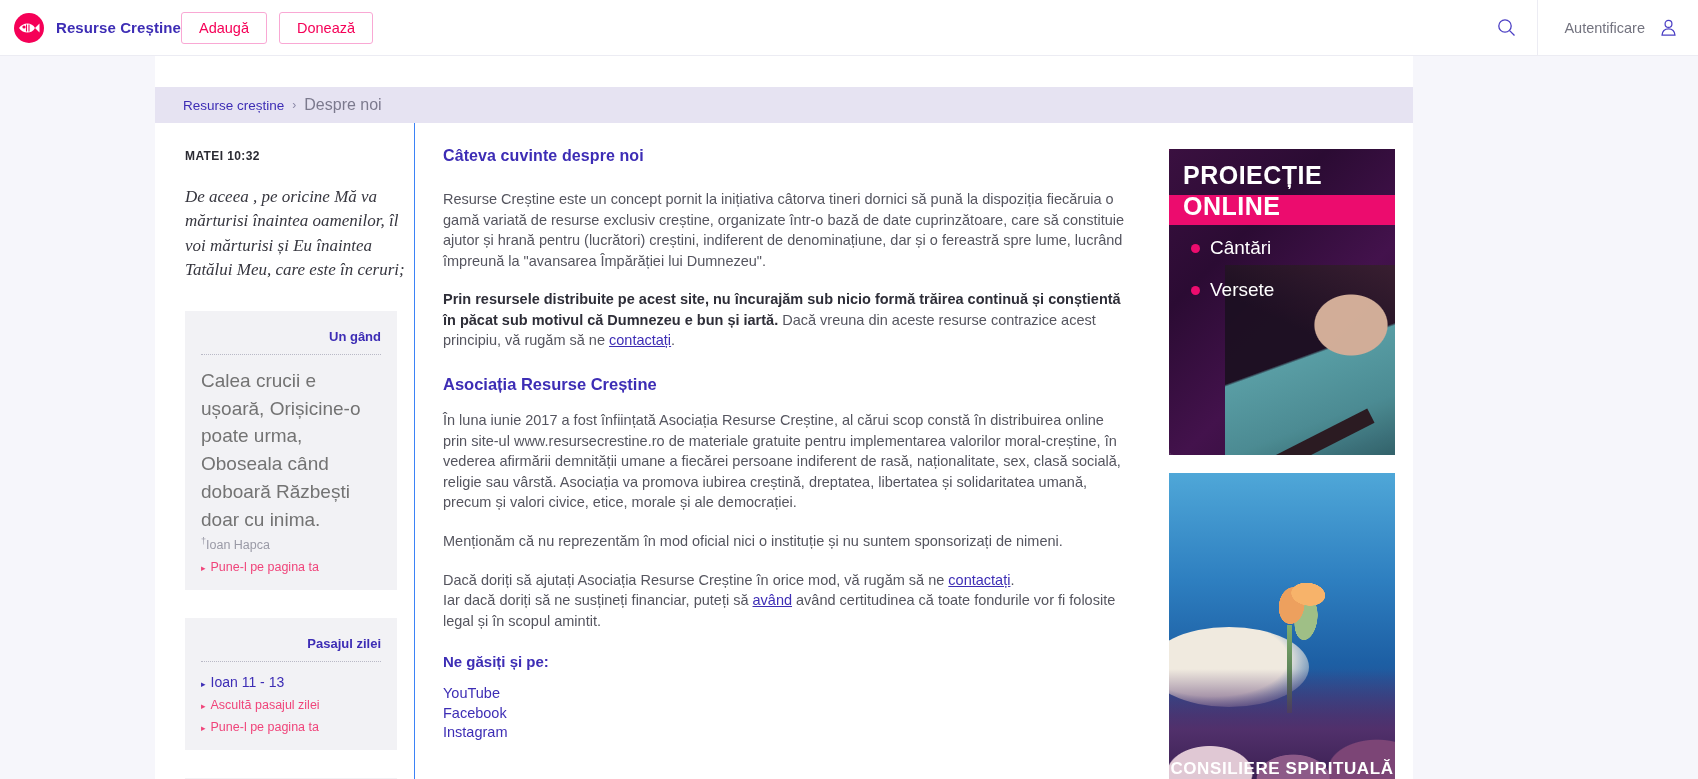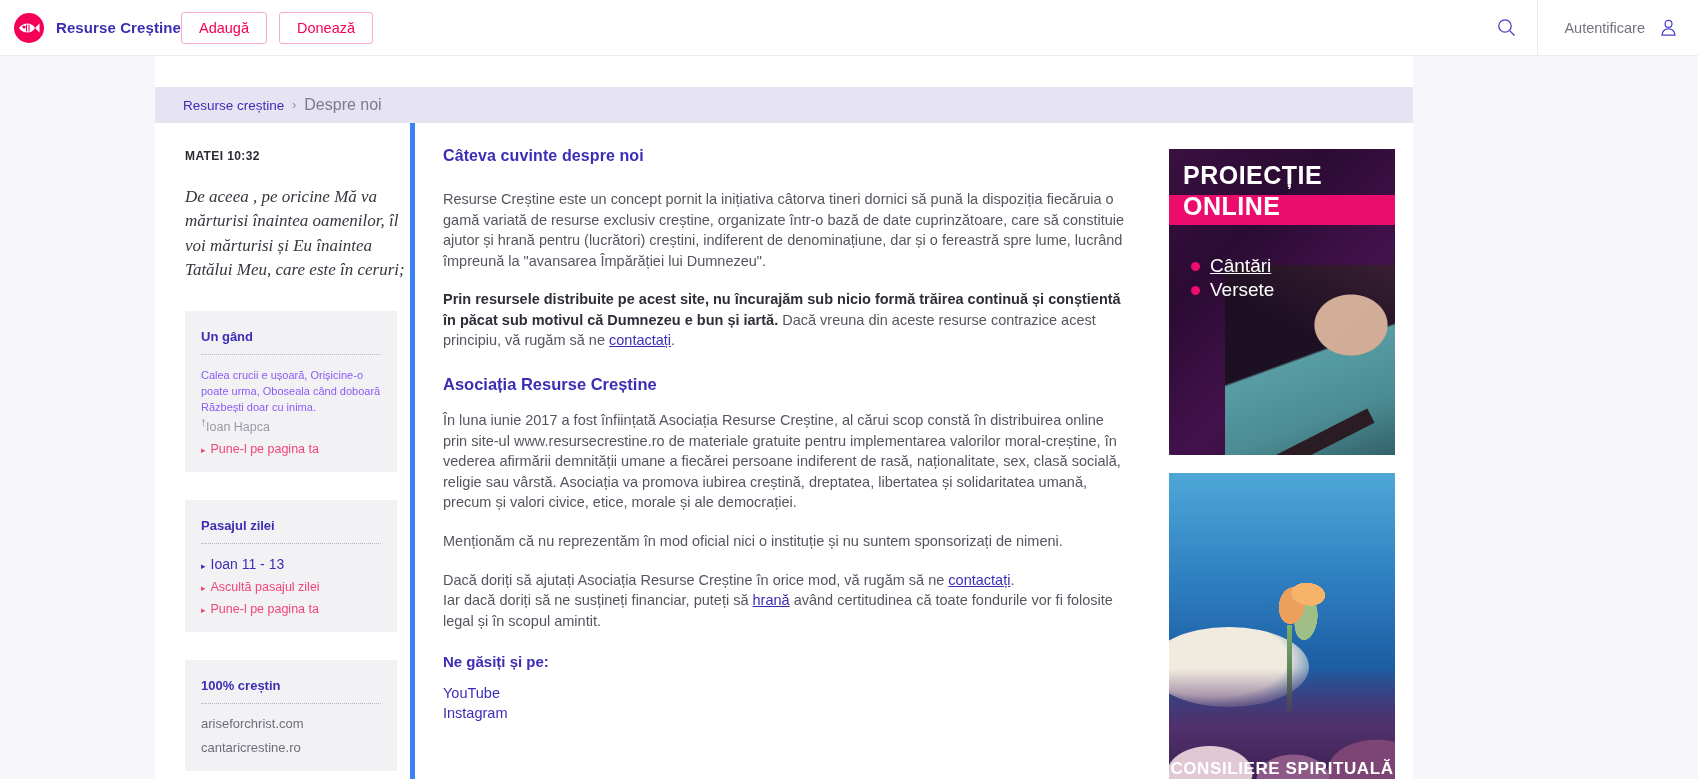--- a/index.html
+++ b/index.html
@@ -94,21 +94,21 @@
     position: absolute; left: 155px; top: 67px;
     width: 1258px; height: 656px;
     background: #ffffff;
     display: flex;
   }
 
   
   .left-col {
     width: 260px; flex: none;
     padding: 26px 0 0 30px;
-    border-right: 5px solid #3b82f6;
+    border-right: 1px solid #3b82f6;
     height: 656px;
   }
   .verse-ref {
     font-size: 12px; font-weight: bold; color: #2b2b33;
     letter-spacing: .4px;
   }
   .verse-text {
     margin-top: 22px;
     font-family: "Liberation Serif", serif;
     font-style: italic;
@@ -118,27 +118,28 @@
   }
   .card {
     margin-top: 28px; margin-right: 18px;
     background: #f2f2f5;
     padding: 18px 16px 16px 16px;
     width: 212px;
   }
   .card-title {
     font-size: 13px; font-weight: bold; color: #3d2db5;
     padding-bottom: 10px;
+    text-align: right;
   }
   .card-rule {
     border-top: 1px dotted #b9b9c6;
     margin-bottom: 12px;
   }
   .card-text {
-    font-size: 11px; line-height: 1.46; color: #8b5cf6;
+    font-size: 19px; line-height: 1.46; color: #737373;
   }
   .card-author {
     font-size: 12.5px; color: #9a9aa6; margin-top: 3px;
   }
   .card-author sup { font-size: 9px; }
   .card-link {
     display: block; font-size: 12.5px; color: #f0447a;
     margin-top: 8px; cursor: pointer;
   }
   .card-link.blue { color: #3d2db5; font-size: 14px; margin-top: 2px; }
@@ -219,21 +220,21 @@
   }
   .b1 .li {
     position: absolute; left: 22px;
     font-size: 19px; color: #fff; font-weight: 500;
     display: flex; align-items: center; gap: 10px;
   }
   .b1 .li:before {
     content: ""; width: 9px; height: 9px; border-radius: 50%;
     background: #ec0c6e; display: block;
   }
-  .b1 .li.a { top: 106px; text-decoration: underline; }
+  .b1 .li.a { top: 88px; }
   .b1 .li.b { top: 130px; }
   .b1 .guitar {
     position: absolute; right: -10px; bottom: -10px;
     width: 180px; height: 200px;
     background:
       radial-gradient(ellipse 60px 50px at 70% 30%, #d8b49c 0 60%, transparent 62%),
       linear-gradient(160deg, transparent 45%, #5aa3a8 46%, #4d9197 72%, #2d5b63 100%),
       linear-gradient(25deg, #1d1022 60%, #3a2030 100%);
     opacity: .96;
   }
@@ -383,26 +384,27 @@
       </p>
 
       <h2 class="sub-title">Asociația Resurse Creștine</h2>
 
       <p class="para">În luna iunie 2017 a fost înființată Asociația Resurse Creștine, al cărui scop constă în distribuirea online prin site-ul www.resursecrestine.ro de materiale gratuite pentru implementarea valorilor moral-creștine, în vederea afirmării demnității umane a fiecărei persoane indiferent de rasă, naționalitate, sex, clasă socială, religie sau vârstă. Asociația va promova iubirea creștină, dreptatea, libertatea și solidaritatea umană, precum și valori civice, etice, morale și ale democrației.</p>
 
       <p class="para">Menționăm că nu reprezentăm în mod oficial nici o instituție și nu suntem sponsorizați de nimeni.</p>
 
       <p class="para">
         <span>Dacă doriți să ajutați Asociația Resurse Creștine în orice mod, vă rugăm să ne </span><a class="inline-link">contactați</a><span>.</span><br>
-        <span>Iar dacă doriți să ne susțineți financiar, puteți să </span><a class="inline-link">hrană</a><span> având certitudinea că toate fondurile vor fi folosite legal și în scopul amintit.</span>
+        <span>Iar dacă doriți să ne susțineți financiar, puteți să </span><a class="inline-link">având</a><span> având certitudinea că toate fondurile vor fi folosite legal și în scopul amintit.</span>
       </p>
 
       <h3 class="find-title">Ne găsiți și pe:</h3>
 
       <a class="social-link">YouTube</a>
+      <a class="social-link">Facebook</a>
       <a class="social-link">Instagram</a>
     </div>
 
     <div class="right-col">
 
       <div class="banner b1">
         <div class="facets"></div>
         <div class="guitar"></div>
         <div class="neck"></div>
         <div class="hl"></div>

